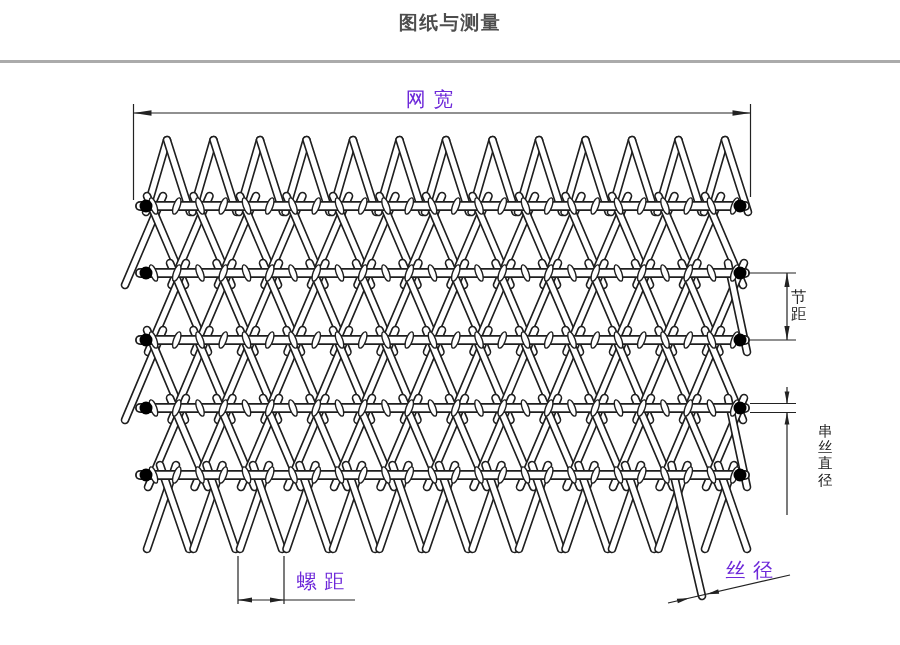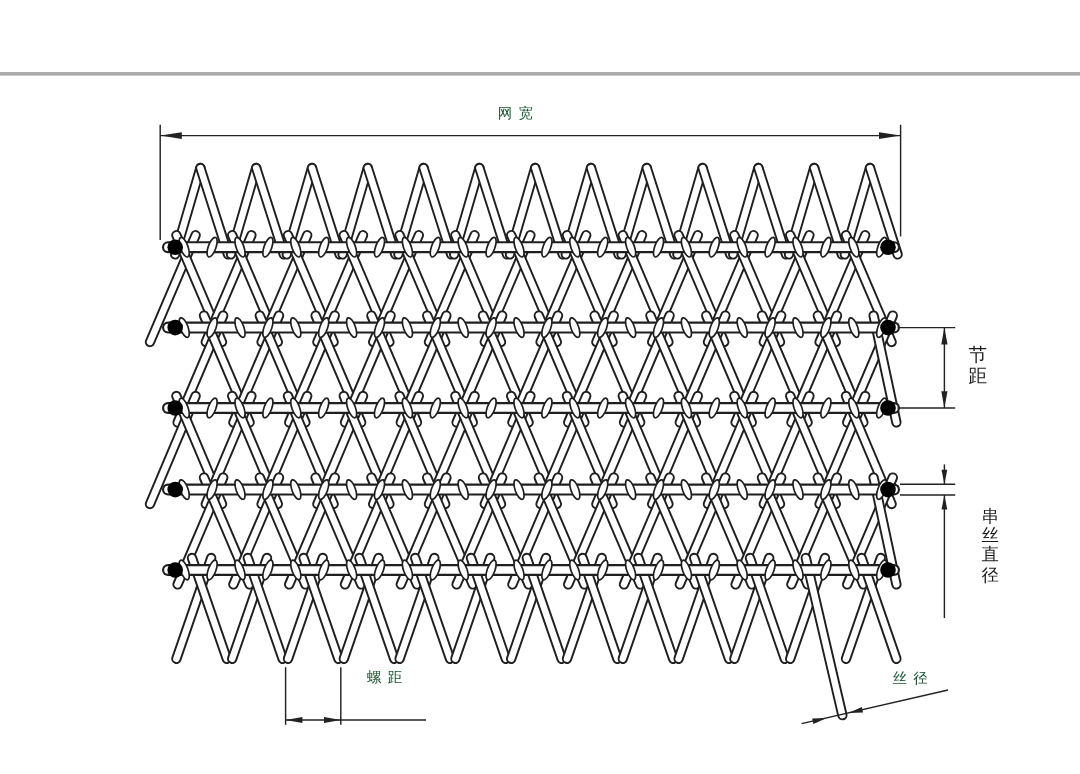--- a/index.html
+++ b/index.html
@@ -2,30 +2,31 @@
 <html><head>
 <meta charset="utf-8">
 <style>
   html,body{margin:0;padding:0;background:#ffffff;}
   #page{position:relative;width:900px;height:645px;background:#fff;overflow:hidden;
         font-family:"Liberation Sans","DejaVu Sans",sans-serif;}
   #page-title{position:absolute;top:10px;left:0;width:900px;text-align:center;
         font-size:19px;font-weight:bold;letter-spacing:1.5px;}
   #divider{position:absolute;top:60px;left:0;width:900px;height:3px;}
   #drawing{position:absolute;top:0;left:0;width:900px;height:645px;}
-  .dim-label{position:absolute;color:#14532d;font-weight:500;font-size:12px;
+  .dim-label{position:absolute;color:#6d28d9;font-weight:500;font-size:20px;
         white-space:nowrap;letter-spacing:1px;}
   .dim-label.center{text-align:center;}
   .v-label{position:absolute;color:#1a1a1a;font-weight:500;width:17px;
         word-break:break-all;white-space:normal;line-height:1.12;letter-spacing:0;}
 </style>
 </head>
 <body>
 
 <div id="page">
+  <div id="page-title" style="color: rgb(77, 77, 77);">图纸与测量</div>
   <div id="divider" style="background: rgb(171, 171, 171);"></div>
 
   <div id="drawing">
     <svg id="mesh-svg" width="900" height="645" viewBox="0 0 900 645">
         <line x1="167" y1="140" x2="146" y2="212" stroke="#1f1f1f" stroke-width="8.6" stroke-linecap="round"></line>
         <line x1="167" y1="140" x2="146" y2="212" stroke="#ffffff" stroke-width="5.4" stroke-linecap="round"></line>
         <line x1="167" y1="140" x2="190" y2="212" stroke="#1f1f1f" stroke-width="8.6" stroke-linecap="round"></line>
         <line x1="167" y1="140" x2="190" y2="212" stroke="#ffffff" stroke-width="5.4" stroke-linecap="round"></line>
         <line x1="213.5" y1="140" x2="192.5" y2="212" stroke="#1f1f1f" stroke-width="8.6" stroke-linecap="round"></line>
         <line x1="213.5" y1="140" x2="192.5" y2="212" stroke="#ffffff" stroke-width="5.4" stroke-linecap="round"></line>
@@ -506,17 +507,17 @@
         <line x1="238" y1="600" x2="355" y2="600" stroke="#222222" stroke-width="1.2"></line>
         <polygon points="238,600 252,597.5 252,602.5" fill="#222222"></polygon>
         <polygon points="284,600 270,602.5 270,597.5" fill="#222222"></polygon>
         <line x1="668" y1="603" x2="790" y2="575" stroke="#222222" stroke-width="1.2"></line>
         <polygon points="689,598.3 677.8249466475681,603.2404638011324 676.7901717975863,598.7583615031203" fill="#222222"></polygon>
         <polygon points="707,594.2 718.1750533524319,589.2595361988676 719.2098282024137,593.7416384968797" fill="#222222"></polygon>
       </svg>
   </div>
 
   <div class="dim-label center" style="left:390px;top:86px;width:80px;">网 宽</div>
-  <div class="v-label" style="left:791px;top:288px;font-size:15.5px;margin-left:16px;">节距</div>
+  <div class="v-label" style="left:791px;top:288px;font-size:15.5px;">节距</div>
   <div class="v-label" style="left:790px;top:423px;font-size:14.5px;width:16px;margin-left:28px;">串丝直径</div>
-  <div class="dim-label center" style="left:294px;top:556px;width:54px;">螺 距</div>
+  <div class="dim-label center" style="left:294px;top:568px;width:54px;">螺 距</div>
   <div class="dim-label center" style="left:718px;top:557px;width:56px;text-align:right;">丝 径</div>
 </div>
 
 </body></html>

